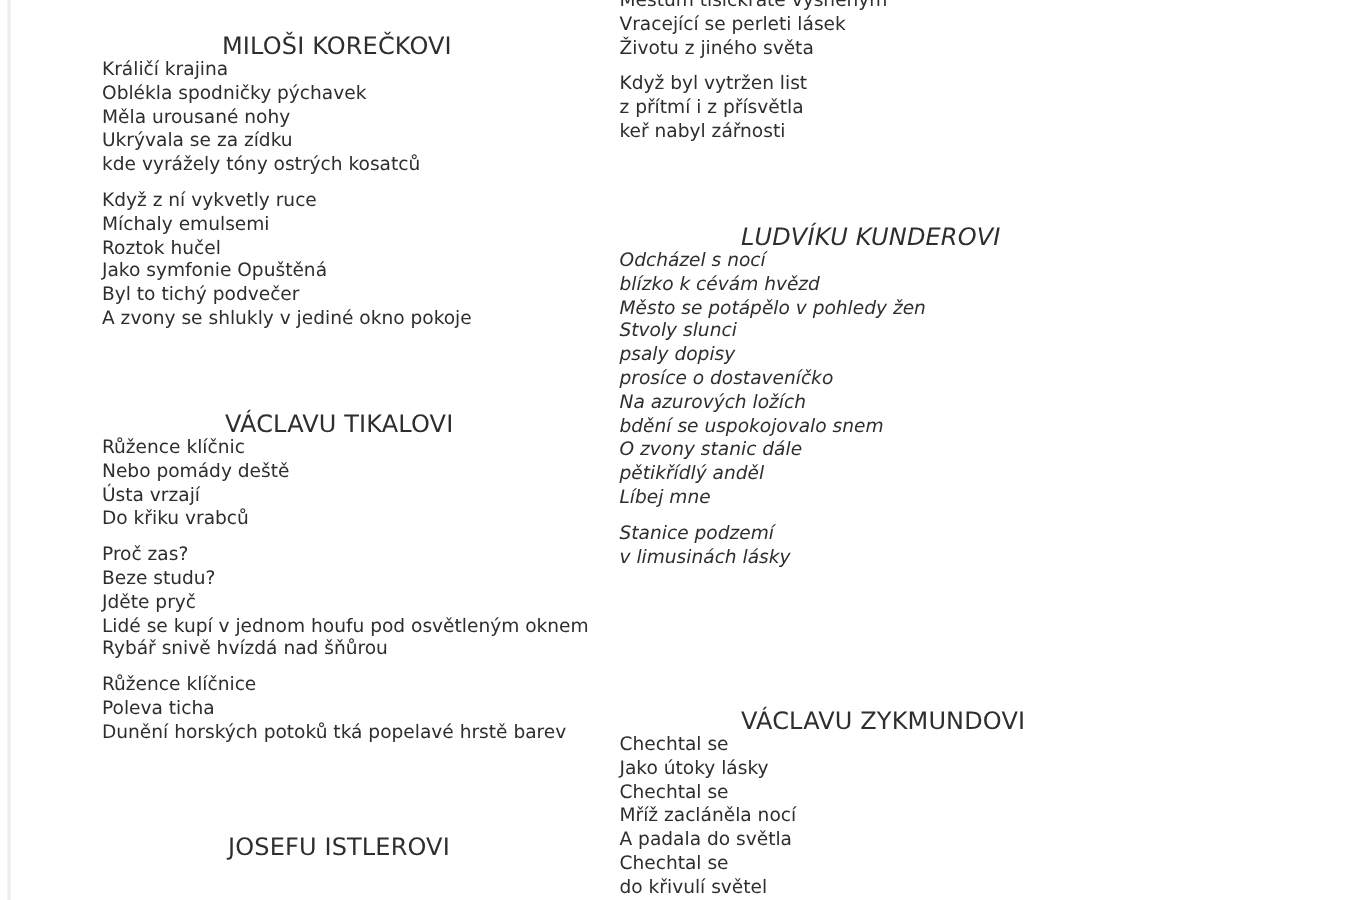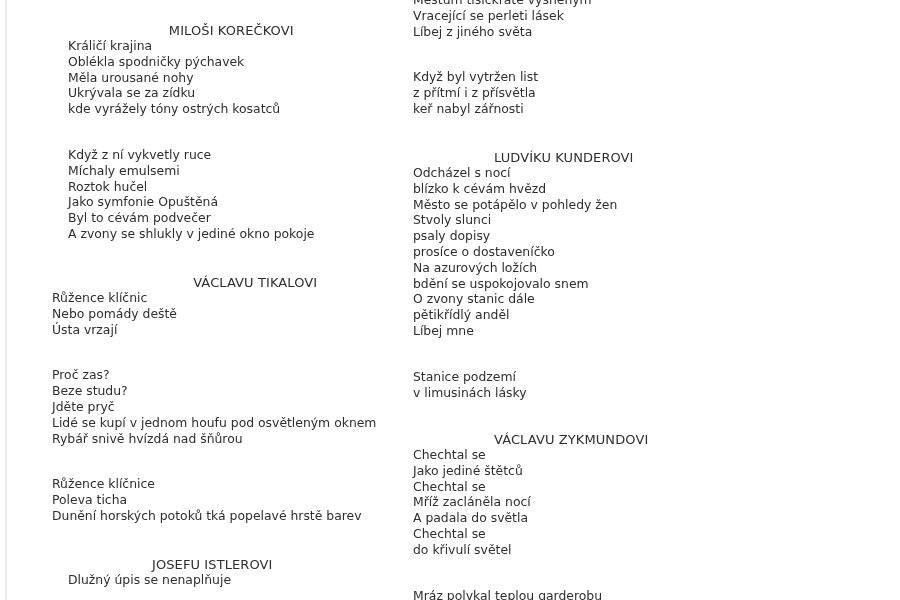--- a/index.html
+++ b/index.html
@@ -8,25 +8,25 @@
     background: #ffffff;
     font-family: "DejaVu Sans", sans-serif;
     color: #2e2e2e;
   }
   .edge {
     position: absolute; left: 5px; top: 0; width: 2px; height: 600px;
     background: #ececec;
   }
   .poem { position: absolute; }
   .poem-title {
-    font-size: 13px; letter-spacing: 0.1px; white-space: nowrap;
-    height: 17px; line-height: 17px; margin-bottom: -1px; text-align: center;
+    font-size: 16px; letter-spacing: 0.1px; white-space: nowrap;
+    height: 17px; line-height: 17px; margin-bottom: -1px;
   }
   .stanza { margin: 0; padding: 0; }
-  .stanza + .stanza { margin-top: 30px; }
+  .stanza + .stanza { margin-top: 8px; }
   .line {
     font-size: 12.4px; line-height: 15.8px; height: 15.8px; white-space: nowrap;
   }
 </style>
 </head>
 <body>
 
 <div class="edge"></div>
 
 <div class="poem" style="left:68px; top:22px;">
@@ -36,67 +36,65 @@
     <div class="line">Oblékla spodničky pýchavek</div>
     <div class="line">Měla urousané nohy</div>
     <div class="line">Ukrývala se za zídku</div>
     <div class="line">kde vyrážely tóny ostrých kosatců</div>
   </div>
   <div class="stanza">
     <div class="line">Když z ní vykvetly ruce</div>
     <div class="line">Míchaly emulsemi</div>
     <div class="line">Roztok hučel</div>
     <div class="line">Jako symfonie Opuštěná</div>
-    <div class="line">Byl to cévám podvečer</div>
+    <div class="line">Byl to tichý podvečer</div>
     <div class="line">A zvony se shlukly v jediné okno pokoje</div>
   </div>
 </div>
 
-<div class="poem" style="left:52px; top:274px;">
+<div class="poem" style="left:68px; top:274px;">
   <div class="poem-title" style="padding-left:82px;">VÁCLAVU TIKALOVI</div>
   <div class="stanza">
     <div class="line">Růžence klíčnic</div>
     <div class="line">Nebo pomády deště</div>
     <div class="line">Ústa vrzají</div>
+    <div class="line">Do křiku vrabců</div>
   </div>
   <div class="stanza">
     <div class="line">Proč zas?</div>
     <div class="line">Beze studu?</div>
     <div class="line">Jděte pryč</div>
     <div class="line">Lidé se kupí v jednom houfu pod osvětleným oknem</div>
     <div class="line">Rybář snivě hvízdá nad šňůrou</div>
   </div>
   <div class="stanza">
     <div class="line">Růžence klíčnice</div>
     <div class="line">Poleva ticha</div>
     <div class="line">Dunění horských potoků tká popelavé hrstě barev</div>
   </div>
 </div>
 
 <div class="poem" style="left:68px; top:556px;">
   <div class="poem-title" style="padding-left:84px;">JOSEFU ISTLEROVI</div>
-  <div class="stanza">
-    <div class="line">Dlužný úpis se nenaplňuje</div>
-  </div>
 </div>
 
 <div class="poem" style="left:413px; top:-8px;">
   <div class="stanza">
     <div class="line">Městům tisíckráte vysněným</div>
     <div class="line">Vracející se perleti lásek</div>
-    <div class="line">Líbej z jiného světa</div>
+    <div class="line">Životu z jiného světa</div>
   </div>
   <div class="stanza">
     <div class="line">Když byl vytržen list</div>
     <div class="line">z přítmí i z přísvětla</div>
     <div class="line">keř nabyl zářnosti</div>
   </div>
 </div>
 
-<div class="poem" style="left:413px; top:149px;">
+<div class="poem" style="left:413px; top:149px;font-style:italic;">
   <div class="poem-title" style="padding-left:81px;">LUDVÍKU KUNDEROVI</div>
   <div class="stanza">
     <div class="line">Odcházel s nocí</div>
     <div class="line">blízko k cévám hvězd</div>
     <div class="line">Město se potápělo v pohledy žen</div>
     <div class="line">Stvoly slunci</div>
     <div class="line">psaly dopisy</div>
     <div class="line">prosíce o dostaveníčko</div>
     <div class="line">Na azurových ložích</div>
     <div class="line">bdění se uspokojovalo snem</div>
@@ -104,24 +102,24 @@
     <div class="line">pětikřídlý anděl</div>
     <div class="line">Líbej mne</div>
   </div>
   <div class="stanza">
     <div class="line">Stanice podzemí</div>
     <div class="line">v limusinách lásky</div>
   </div>
 </div>
 
 <div class="poem" style="left:413px; top:431px;">
-  <div class="poem-title" style="padding-left:81px;">VÁCLAVU ZYKMUNDOVI</div>
+  <div class="poem-title" style="padding-left:81px;margin-top:41px;">VÁCLAVU ZYKMUNDOVI</div>
   <div class="stanza">
     <div class="line">Chechtal se</div>
-    <div class="line">Jako jediné štětců</div>
+    <div class="line">Jako útoky lásky</div>
     <div class="line">Chechtal se</div>
     <div class="line">Mříž zacláněla nocí</div>
     <div class="line">A padala do světla</div>
     <div class="line">Chechtal se</div>
     <div class="line">do křivulí světel</div>
   </div>
   <div class="stanza">
     <div class="line">Mráz polykal teplou garderobu</div>
   </div>
 </div>

